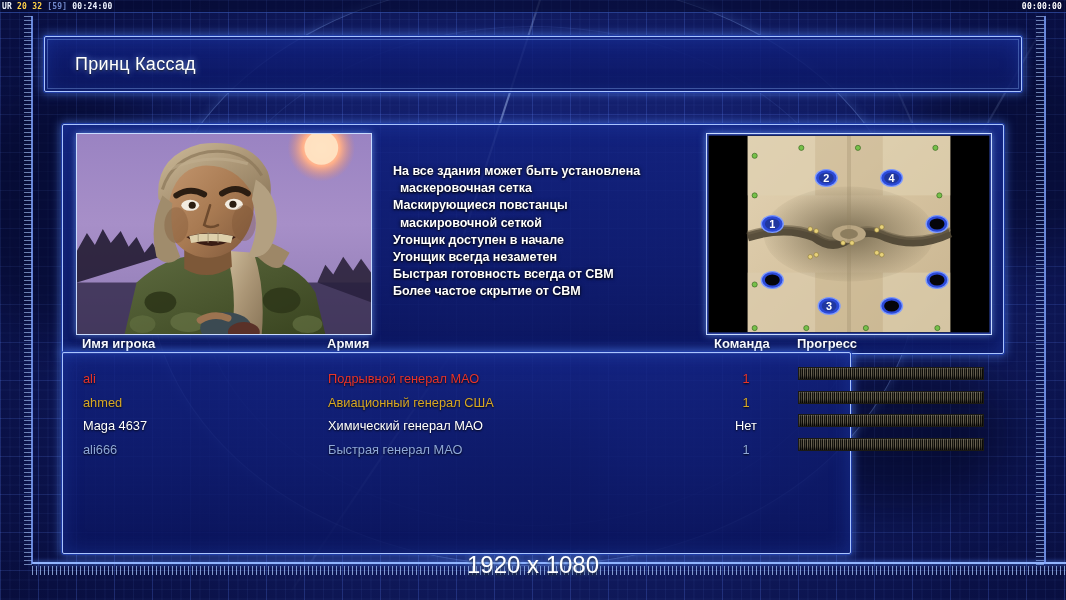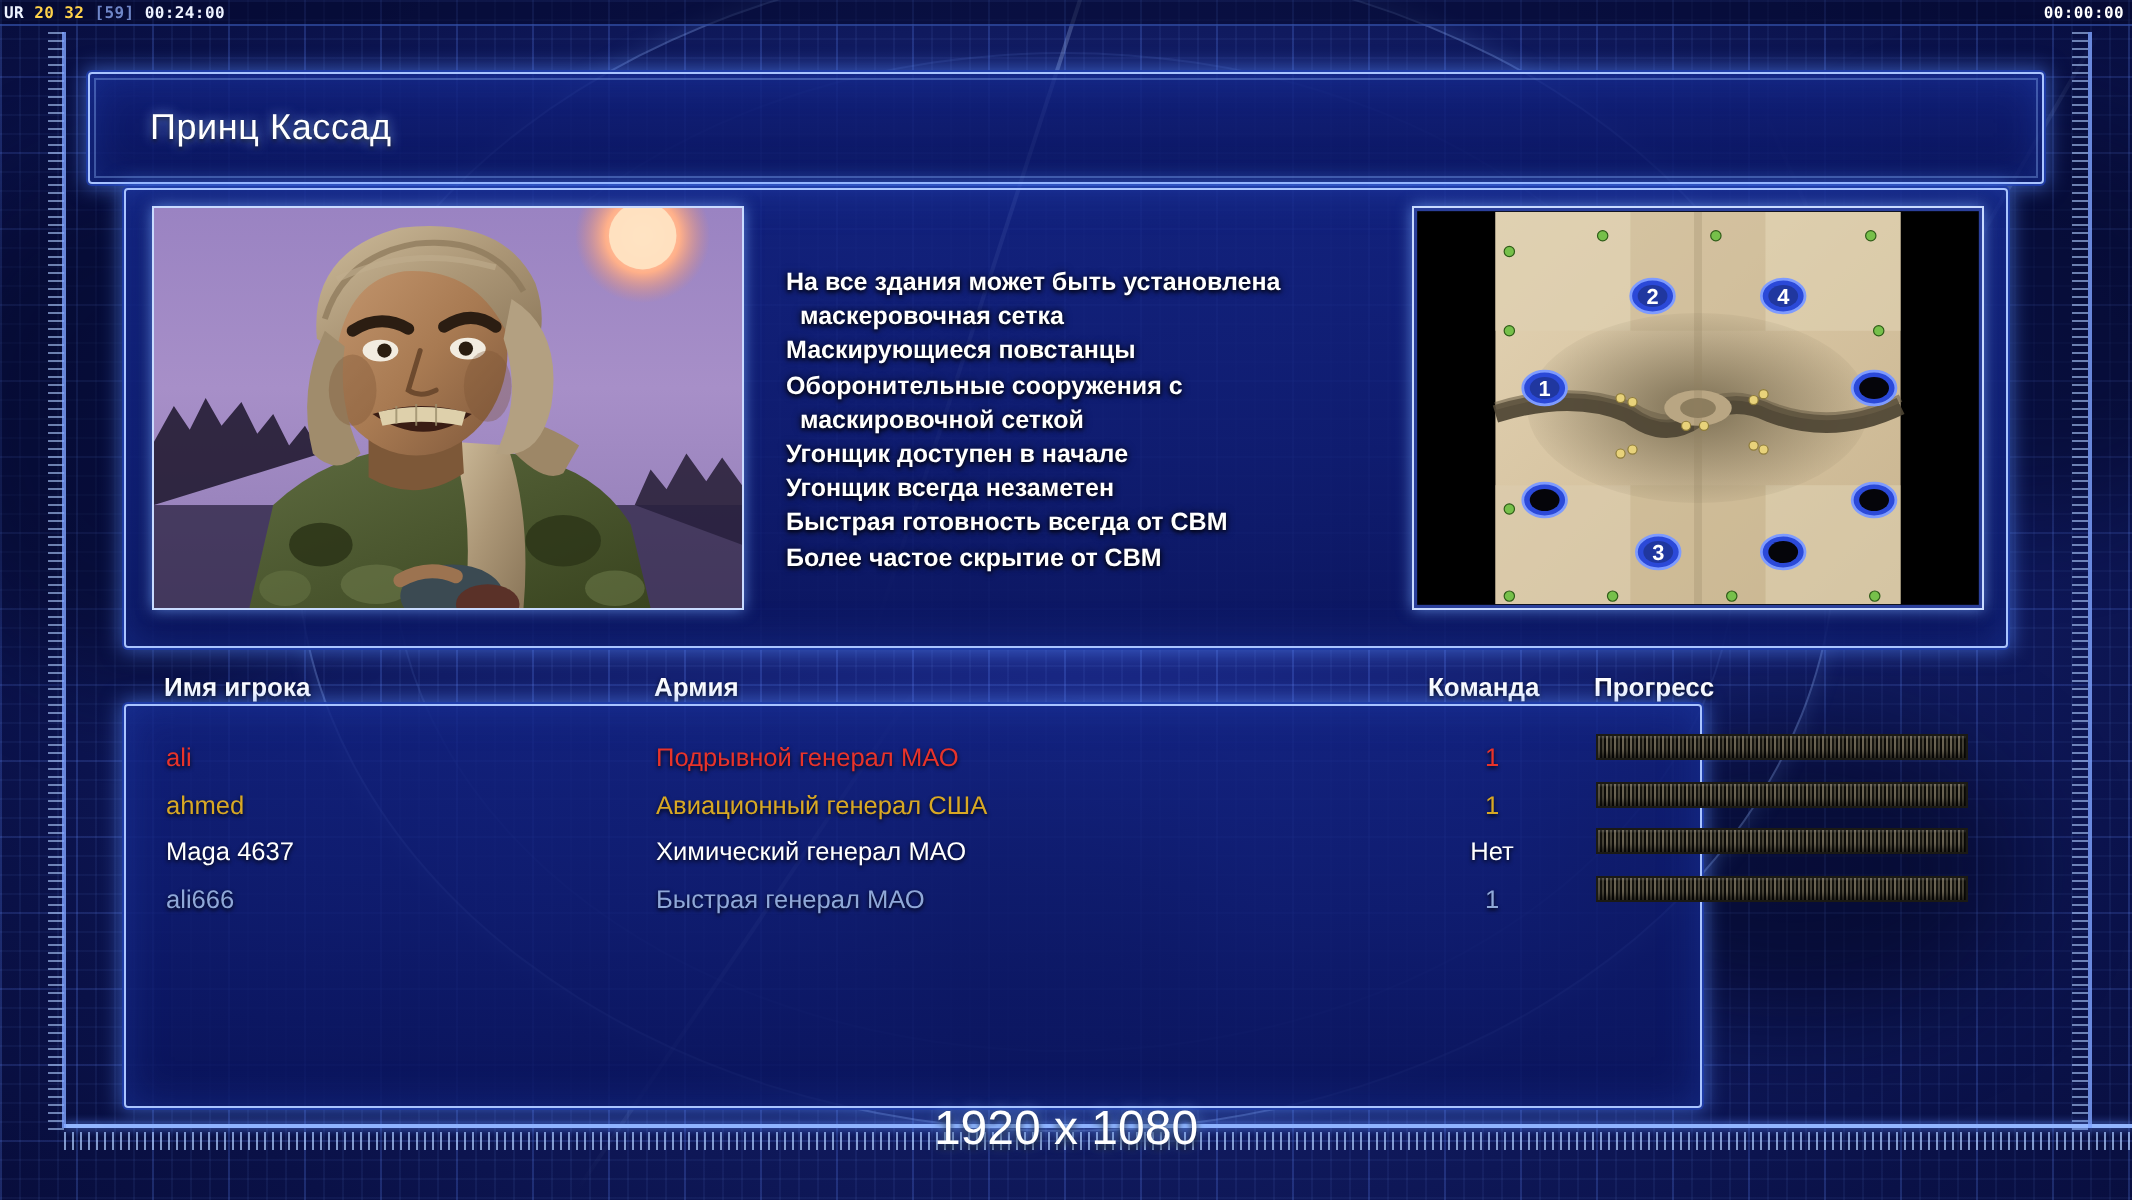--- a/index.html
+++ b/index.html
@@ -118,21 +118,21 @@
     text-shadow:0 0 6px rgba(140,180,255,0.85), 0 1px 2px rgba(0,0,0,0.9);
     letter-spacing:.3px; white-space:nowrap;
   }
   #title-panel-inner {
     position:absolute; left:2px; top:2px; right:2px; bottom:2px;
     border:1px solid rgba(150,190,255,0.35);
     pointer-events:none;
   }
 
   
-  #info-panel { left:62px; top:94px; width:942px; height:230px; }
+  #info-panel { left:62px; top:124px; width:942px; height:230px; }
 
   
   #portrait {
     position:absolute; left:13px; top:8px; width:296px; height:202px;
     border:1.6px solid #c9dbff;
     box-shadow:0 0 7px rgba(120,170,255,0.7);
     overflow:hidden; background:#2b2546;
   }
   #portrait svg { display:block; width:100%; height:100%; }
 
@@ -330,21 +330,20 @@
       <ellipse cx="150" cy="196" rx="26" ry="16" fill="#3b4a52"></ellipse>
       <ellipse cx="168" cy="200" rx="16" ry="10" fill="#5a3128"></ellipse>
       <path d="M124 188 Q138 180 152 186" stroke="#9c7350" stroke-width="7" fill="none" stroke-linecap="round"></path>
     </svg>
   </div>
 
   <div id="desc">
     <div class="line">На все здания может быть установлена</div>
     <div class="line indent">маскеровочная сетка</div>
     <div class="line">Маскирующиеся повстанцы</div>
-    <div class="line">Оборонительные сооружения с</div>
     <div class="line indent">маскировочной сеткой</div>
     <div class="line">Угонщик доступен в начале</div>
     <div class="line">Угонщик всегда незаметен</div>
     <div class="line">Быстрая готовность всегда от СВМ</div>
     <div class="line">Более частое скрытие от СВМ</div>
   </div>
 
   <div id="minimap">
     <svg viewBox="0 0 286 202" preserveAspectRatio="none">
       <defs>

